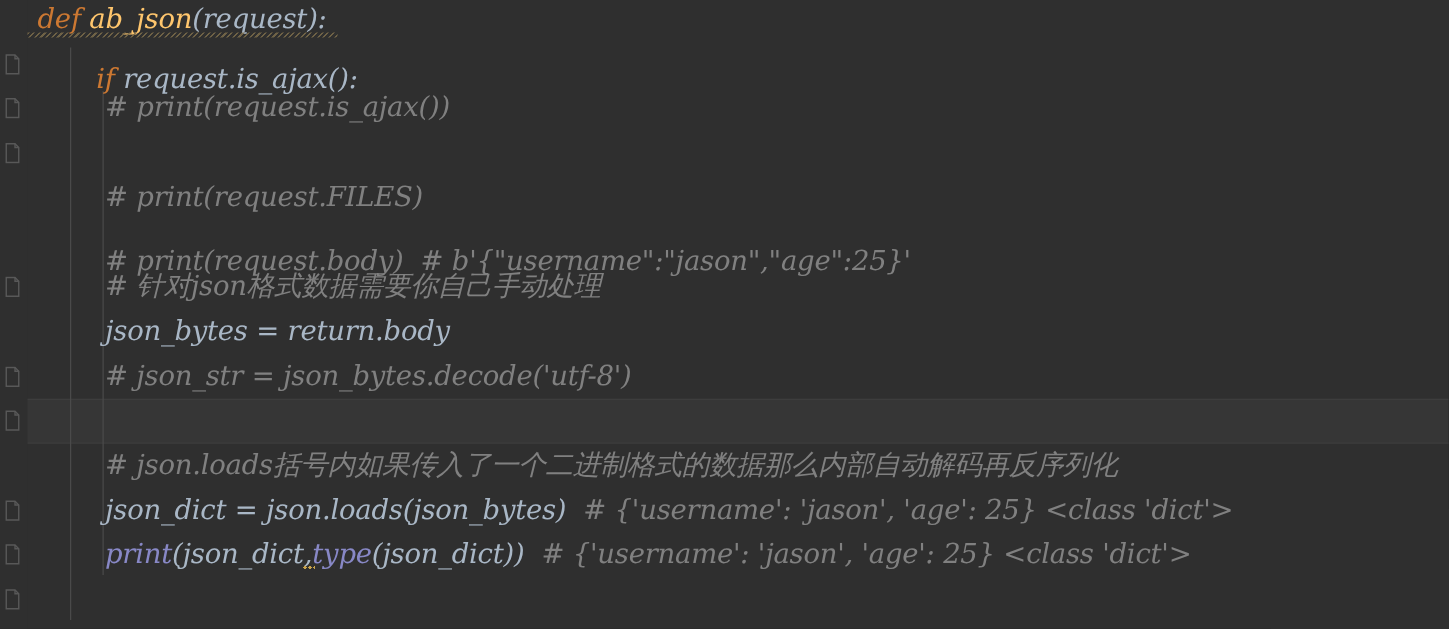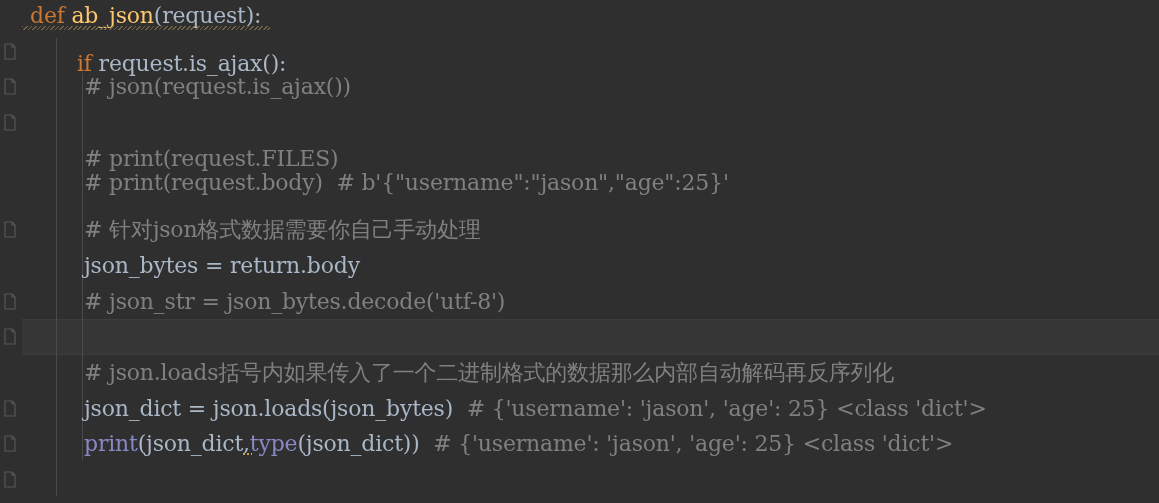--- a/index.html
+++ b/index.html
@@ -34,20 +34,21 @@
     background:#363636;
     border-top:1px solid #3d3d3d;
     border-bottom:1px solid #3d3d3d;
     box-sizing:border-box;
     z-index:1;
   }
   
   #code{
     position:absolute;left:0;top:0;width:1159px;height:404px;
     z-index:3;
+    font-style:italic;
   }
   .line{
     position:absolute;left:0;width:1159px;height:35.7px;
     line-height:35.7px;
     white-space:pre;
     font-size:22px;
     letter-spacing:-0.2px;
     color:#a9b7c6;
   }
   .line .ind{display:inline-block;}
@@ -141,23 +142,23 @@
         <svg viewBox="0 0 14 17" width="14" height="17">
           <path d="M2 1 h7 l3 3 v12 h-10 z" fill="none" stroke="#b8b8b8" stroke-width="1.1"></path>
           <path d="M9 1 v3 h3" fill="none" stroke="#b8b8b8" stroke-width="1.1"></path>
         </svg>
       </div>
     </div>
 
   <div id="code">
       <div class="line" style="top: -2px;"><span class="ind" style="width: 30px;"></span><span class="tok kw">def</span><span class="tok plain"> </span><span class="tok fn">ab_json</span><span class="tok plain">(request):</span></div>
       <div class="line" style="top: 46px; margin-left: 20px;"><span class="ind" style="width: 57px;"></span><span class="tok kw">if</span><span class="tok plain"> request.is_ajax():</span></div>
-      <div class="line" style="top: 69.4px;"><span class="ind" style="width: 84px;"></span><span class="tok comment"># json(request.is_ajax())</span></div>
+      <div class="line" style="top: 69.4px;"><span class="ind" style="width: 84px;"></span><span class="tok comment"># print(request.is_ajax())</span></div>
       <div class="line" style="top: 140.8px;"><span class="ind" style="width: 84px;"></span><span class="tok comment"># print(request.FILES)</span></div>
-      <div class="line" style="top: 165px;"><span class="ind" style="width: 84px;"></span><span class="tok comment"># print(request.body)  # b'{"username":"jason","age":25}'</span></div>
+      <div class="line" style="top: 192px;"><span class="ind" style="width: 84px;"></span><span class="tok comment"># print(request.body)  # b'{"username":"jason","age":25}'</span></div>
       <div class="line" style="top: 212.2px;"><span class="ind" style="width: 84px;"></span><span class="tok comment"># 针对json格式数据需要你自己手动处理</span></div>
       <div class="line" style="top: 247.9px;"><span class="ind" style="width: 84px;"></span><span class="tok plain">json_bytes = return.body</span></div>
       <div class="line" style="top: 283.6px;"><span class="ind" style="width: 84px;"></span><span class="tok comment"># json_str = json_bytes.decode('utf-8')</span></div>
       <div class="line" style="top: 355px;"><span class="ind" style="width: 84px;"></span><span class="tok comment"># json.loads括号内如果传入了一个二进制格式的数据那么内部自动解码再反序列化</span></div>
       <div class="line" style="top: 390.7px;"><span class="ind" style="width: 84px;"></span><span class="tok plain">json_dict = json.loads(json_bytes)</span><span class="tok plain">  </span><span class="tok comment"># {'username': 'jason', 'age': 25} &lt;class 'dict'&gt;</span></div>
       <div class="line" style="top: 426.4px;"><span class="ind" style="width: 84px;"></span><span class="tok builtin">print</span><span class="tok plain">(json_dict</span><span class="tok plain comma-wave">,</span><span class="tok builtin">type</span><span class="tok plain">(json_dict))</span><span class="tok plain">  </span><span class="tok comment"># {'username': 'jason', 'age': 25} &lt;class 'dict'&gt;</span></div>
     </div>
 
 <div class="defline-wave" style="left: 22px; width: 248px; top: 26px;"></div>
   </div>

